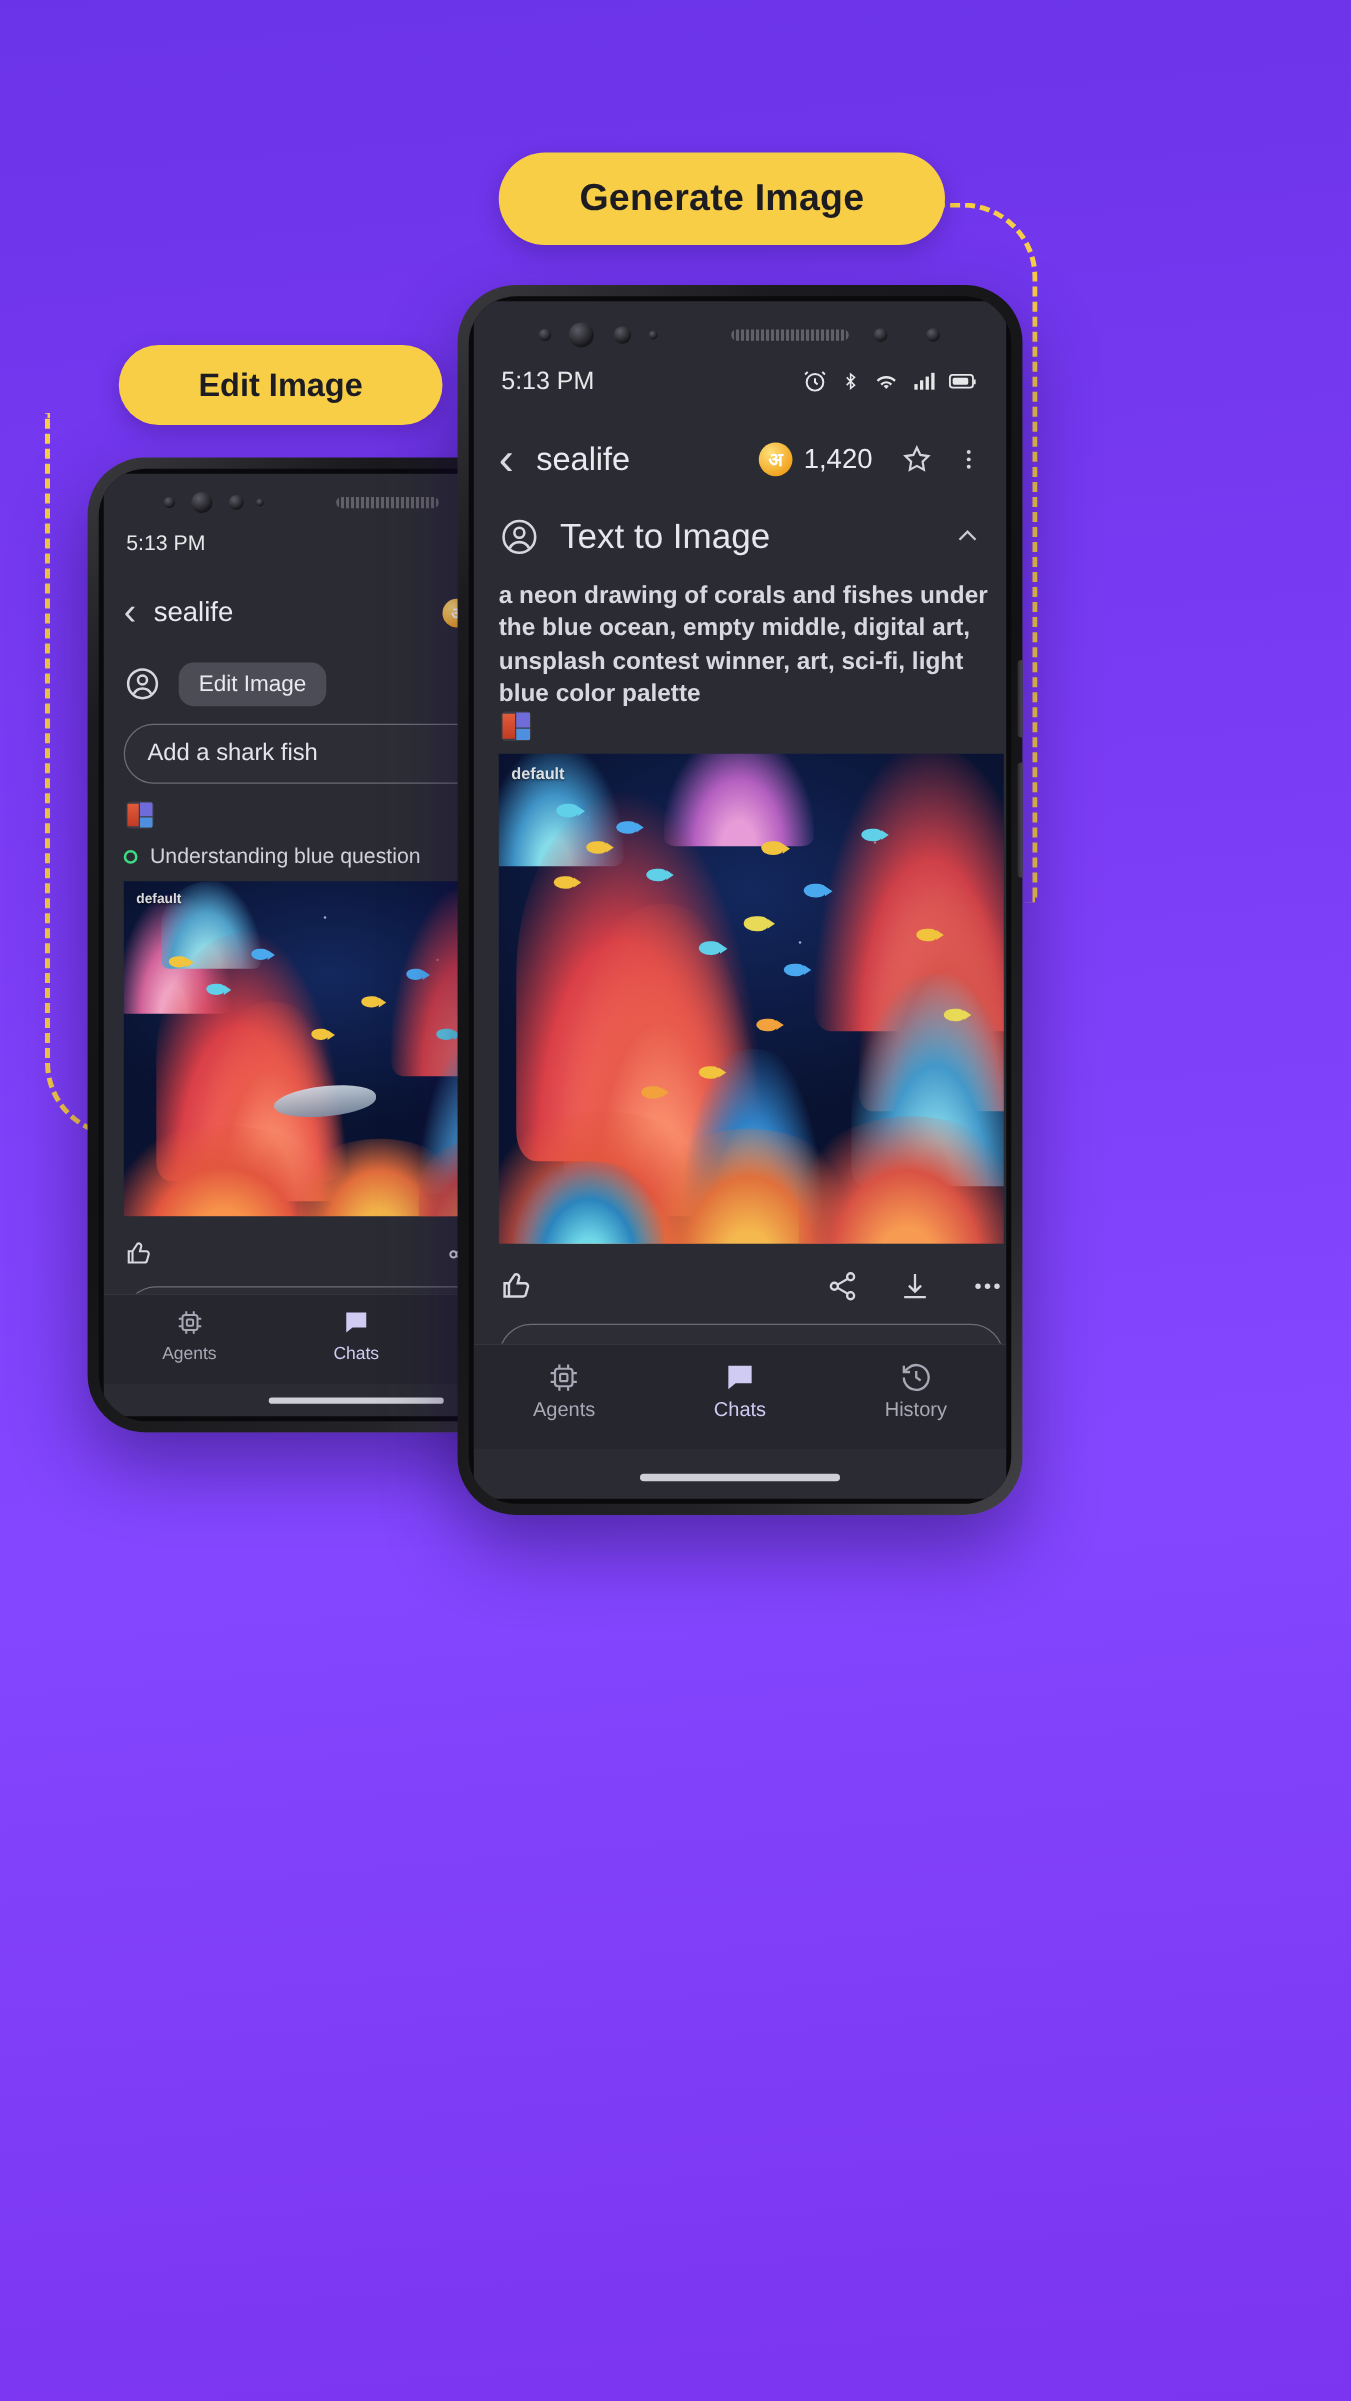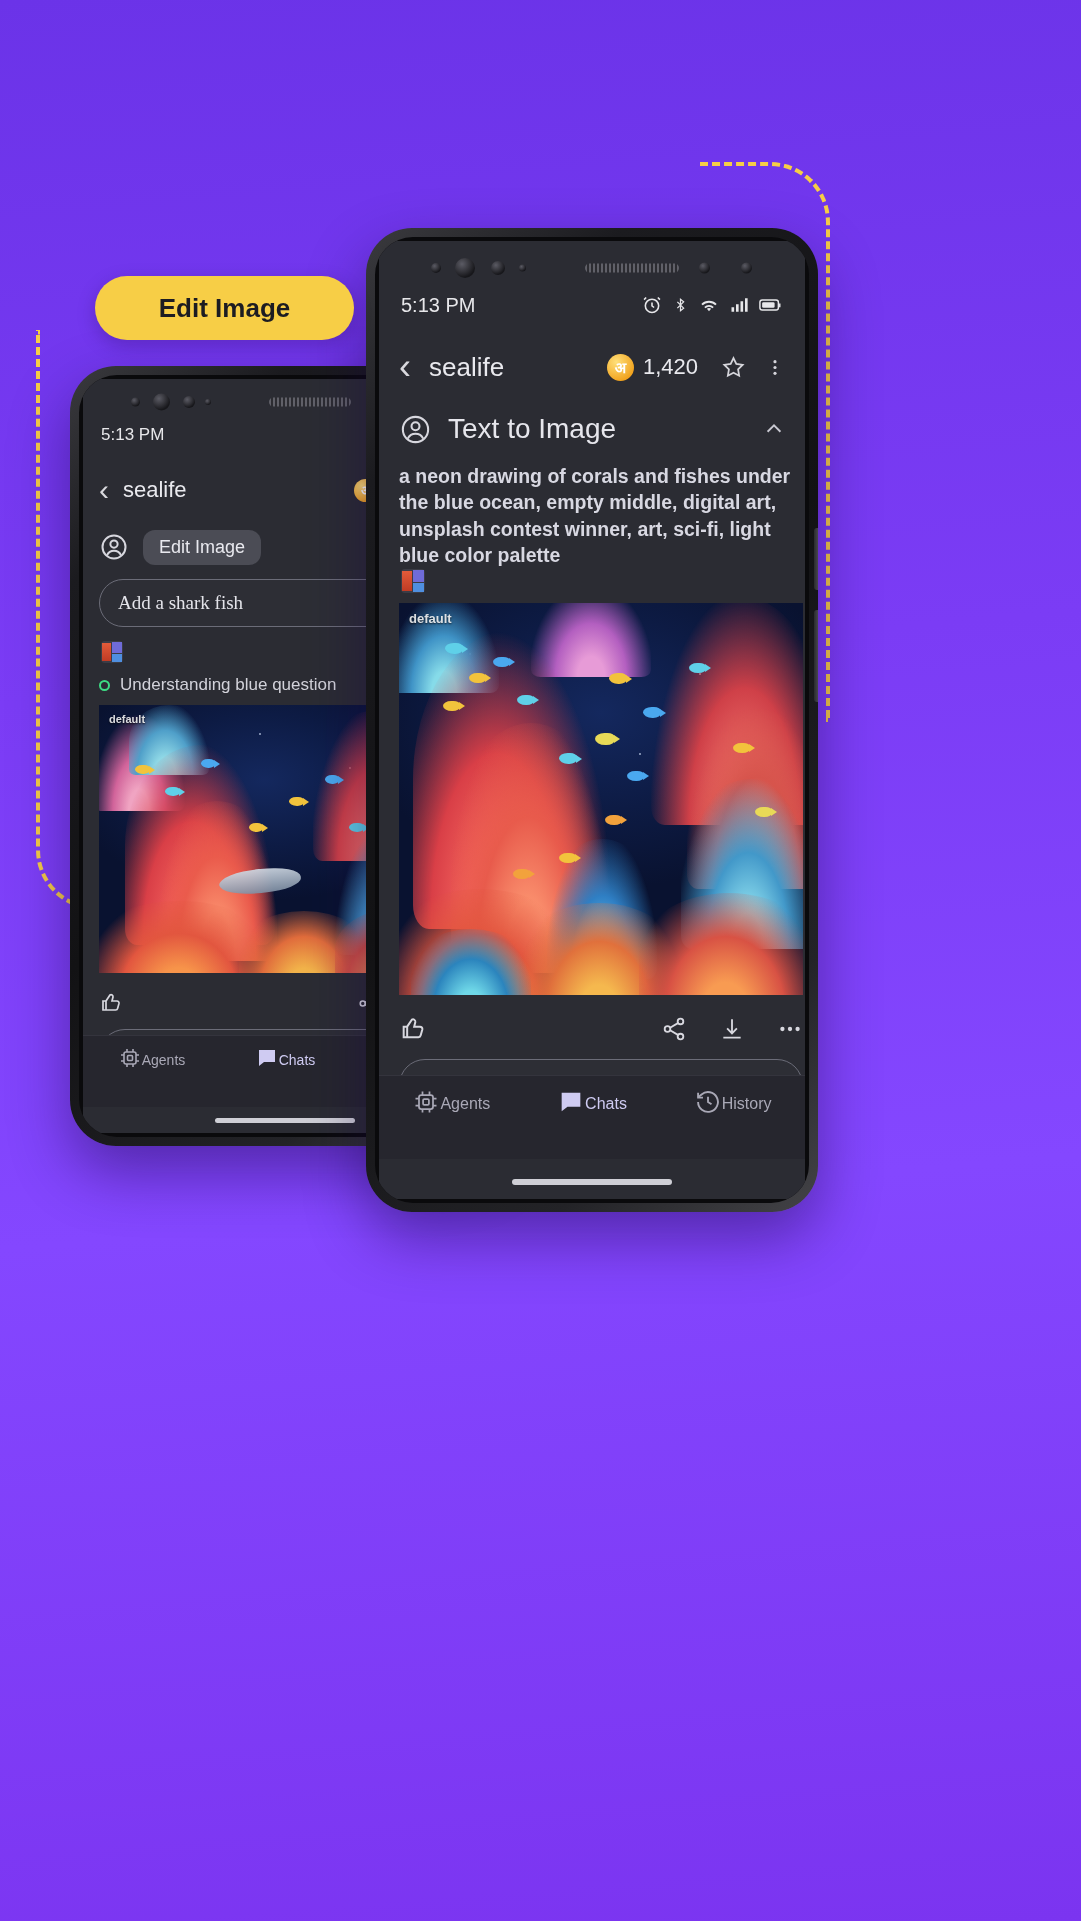--- a/index.html
+++ b/index.html
@@ -144,21 +144,20 @@
     display: flex; align-items: center; justify-content: center;
   }
 
   .field {
     position: absolute;
     border: 1px solid #6b6c78;
     border-radius: 26px;
     display: flex; align-items: center;
     color: #e4e4ea;
     background: rgba(255,255,255,.012);
-    font-family: Liberation Serif, serif;
   }
   .field.placeholder-style { color: #97979f; }
 
   .status-line { position: absolute; display: flex; align-items: center; color: #d2d2da; }
   .ring {
     border: 2px solid #3ddc84; border-radius: 50%;
     background: transparent;
   }
 
   
@@ -209,21 +208,21 @@
   .actionbar { position: absolute; display: flex; align-items: center; color: #d8d8df; }
   .actionbar .right { margin-left: auto; display: flex; align-items: center; }
 
   
   .bottomnav {
     position: absolute; left: 0; right: 0;
     display: flex; align-items: flex-start; justify-content: space-around;
     background: #26262e;
     border-top: 1px solid #34343d;
   }
-  .navitem { display: flex; flex-direction: row; align-items: center; color: #a9a8b6; }
+  .navitem { display: flex; flex-direction: column; align-items: center; color: #a9a8b6; }
   .navitem.active { color: #cfcbf2; text-align: right; }
   .navitem .nlabel { margin-top: 4px; }
   .homebar {
     position: absolute; left: 50%; transform: translateX(-50%);
     background: #cfcfd6; border-radius: 4px;
   }
 
   
   .footer {
     position: absolute; left: 0; right: 0; top: 1258px;
@@ -234,20 +233,23 @@
   .f3 { color: #f7ce46; font-weight: bold; font-size: 64px; margin-top: 8px; letter-spacing: -.5px; }
 </style>
 </head>
 <body>
 
 <div id="stage">
 
   <div class="dashed" id="dash-right"></div>
   <div class="dashed" id="dash-left"></div>
 
+  <div class="pill" id="pill-generate">
+    <span>Generate Image</span>
+  </div>
   <div class="pill" id="pill-edit">
     <span>Edit Image</span>
   </div>
 
   <div class="phone" id="phone-left">
     <div class="bezel-inner">
       <div class="screen">
 
         <div class="sensors" style="top:10px;height:26px">
           <span class="dot" style="left:48px;width:9px;height:9px"></span>

